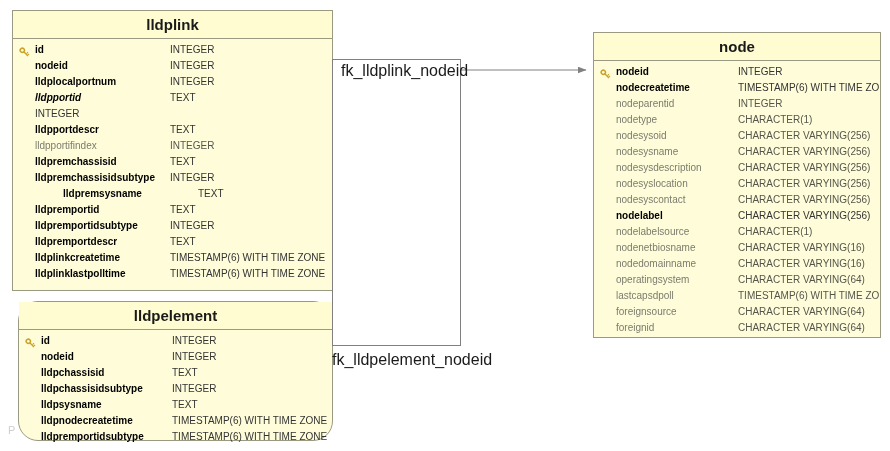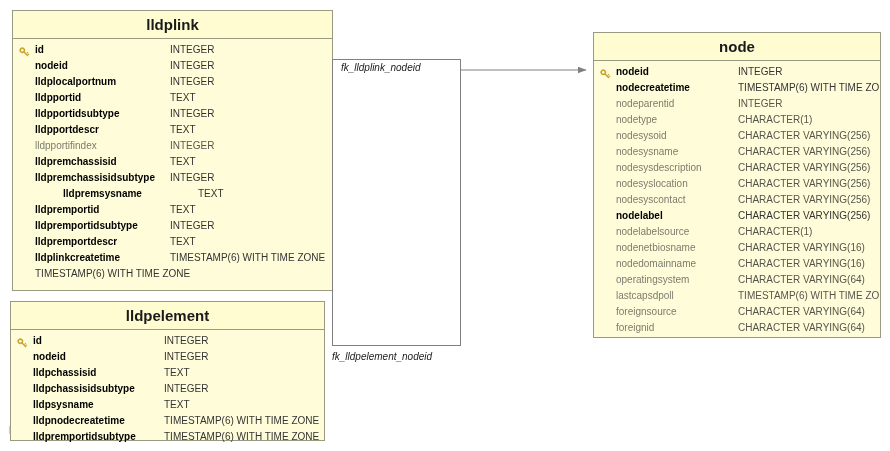--- a/index.html
+++ b/index.html
@@ -62,25 +62,24 @@
   .key-icon{display:block;}
   .key-spacer{display:block;width:11px;height:11px;}
 
   
   .conn-layer{
     position:absolute;left:0;top:0;width:890px;height:451px;
     pointer-events:none;
   }
   .fk-label{
     position:absolute;
-    font-size:10px;
+    font-size:16px;
     color:#1a1a1a;
     white-space:nowrap;
     background:transparent;
-    font-style:italic;
   }
 </style>
 </head>
 <body>
 
 <div class="watermark">P</div>
 
 <div class="entity" id="entity-lldplink" style="left:12px;top:10px;width:321px;height:281px;">
   <div class="entity-title">lldplink</div>
   <div class="cols" style="--namew:135px;">
@@ -109,28 +108,27 @@
         <span class="keycell">
           <span class="key-spacer"></span>
         </span>
         <span class="cname" style="width: 135px; min-width: 135px;">lldplocalportnum</span>
         <span class="ctype">INTEGER</span>
       </div>
       <div class="col notnull">
         <span class="keycell">
           <span class="key-spacer"></span>
         </span>
-        <span class="cname" style="width: 135px; min-width: 135px;">lldpportid</span>
-        <span class="ctype">TEXT</span>
-      </div>
-      <div class="col notnull">
-        <span class="keycell">
-          <span class="key-spacer"></span>
-        </span>
-        <span class="cname" style="width: 135px; min-width: 135px;">lldpportidsubtype</span>
+        <span class="cname" style="width: 135px; min-width: 135px; font-style: italic;">lldpportid</span>
+        <span class="ctype">TEXT</span>
+      </div>
+      <div class="col notnull">
+        <span class="keycell">
+          <span class="key-spacer"></span>
+        </span>
         <span class="ctype">INTEGER</span>
       </div>
       <div class="col notnull">
         <span class="keycell">
           <span class="key-spacer"></span>
         </span>
         <span class="cname" style="width: 135px; min-width: 135px;">lldpportdescr</span>
         <span class="ctype">TEXT</span>
       </div>
       <div class="col nullable">
@@ -186,26 +184,27 @@
         <span class="keycell">
           <span class="key-spacer"></span>
         </span>
         <span class="cname" style="width: 135px; min-width: 135px;">lldplinkcreatetime</span>
         <span class="ctype">TIMESTAMP(6) WITH TIME ZONE</span>
       </div>
       <div class="col notnull">
         <span class="keycell">
           <span class="key-spacer"></span>
         </span>
+        <span class="cname" style="width: 135px; min-width: 135px;">lldplinklastpolltime</span>
         <span class="ctype">TIMESTAMP(6) WITH TIME ZONE</span>
       </div>
     </div>
 </div>
 
-<div class="entity" id="entity-lldpelement" style="left:10px;top:301px;width:315px;height:140px;">
+<div class="entity" id="entity-lldpelement" style="left:18px;top:301px;width:315px;height:140px;border-radius:20px;">
   <div class="entity-title">lldpelement</div>
   <div class="cols" style="--namew:131px;">
       <div class="col notnull">
         <span class="keycell">
           <svg class="key-icon" width="11" height="11" viewBox="0 0 11 11" aria-hidden="true">
             <g transform="rotate(-45 5.5 5.5)">
               <circle cx="5.5" cy="2.4" r="2.1" fill="none" stroke="#c9a227" stroke-width="1.5"></circle>
               <rect x="4.85" y="4.2" width="1.3" height="6.2" fill="#c9a227"></rect>
               <rect x="6.15" y="7.2" width="2.0" height="1.1" fill="#c9a227"></rect>
               <rect x="6.15" y="9.1" width="1.6" height="1.1" fill="#c9a227"></rect>

